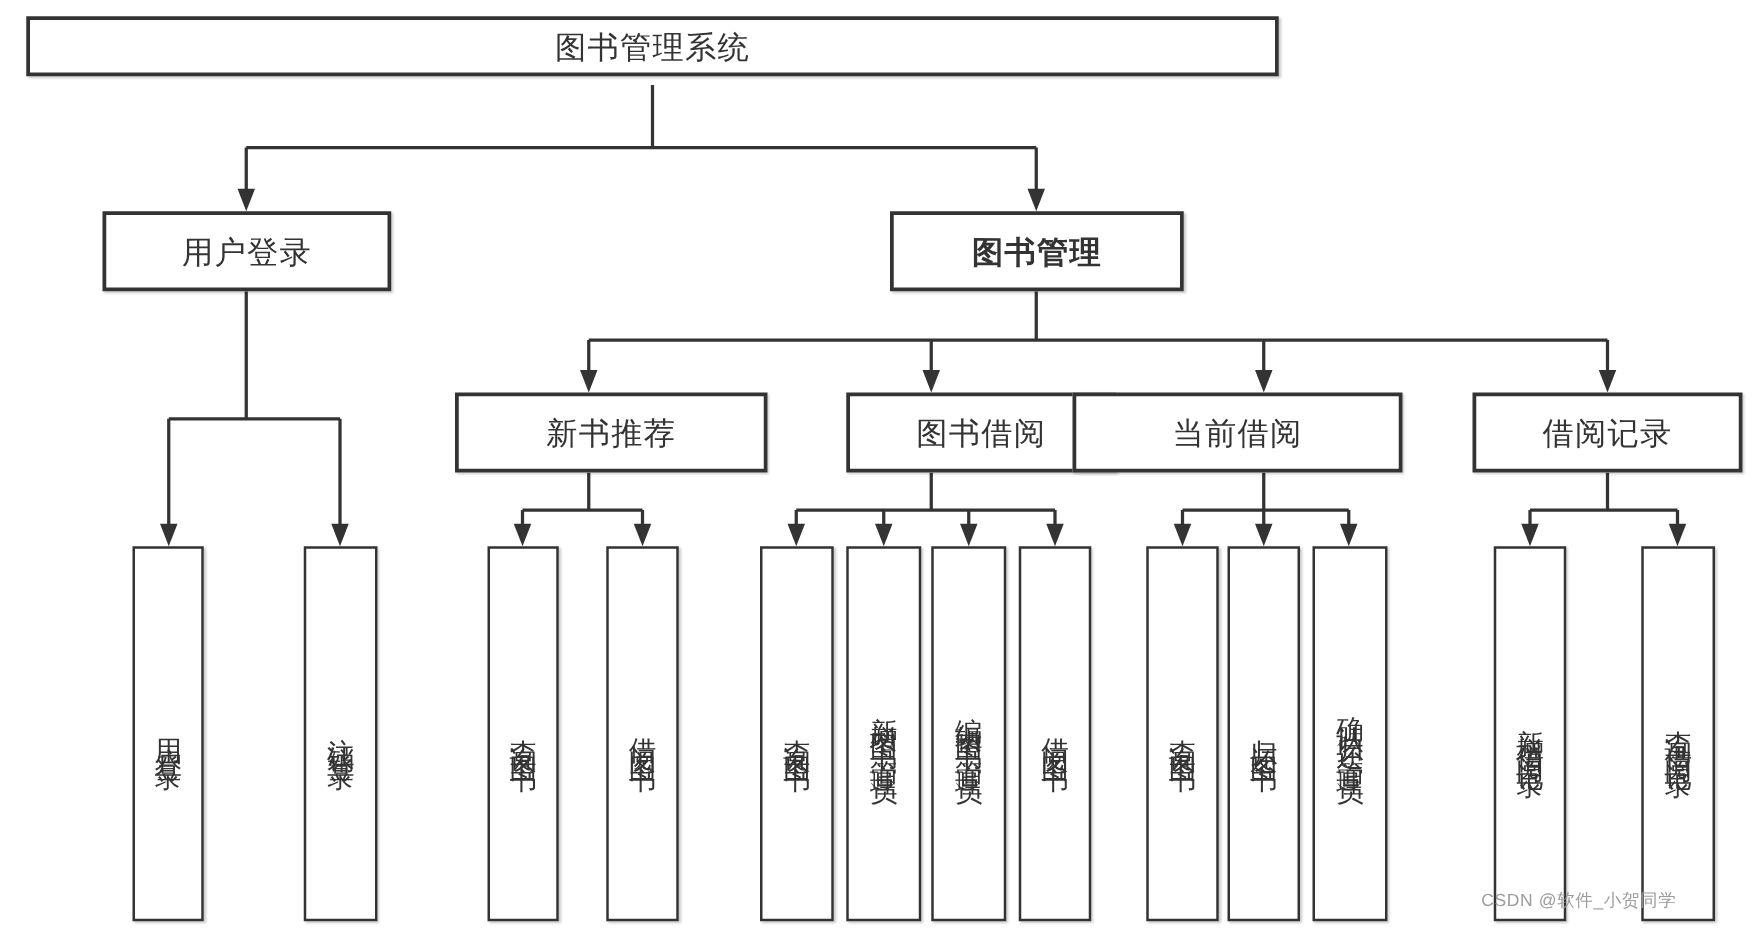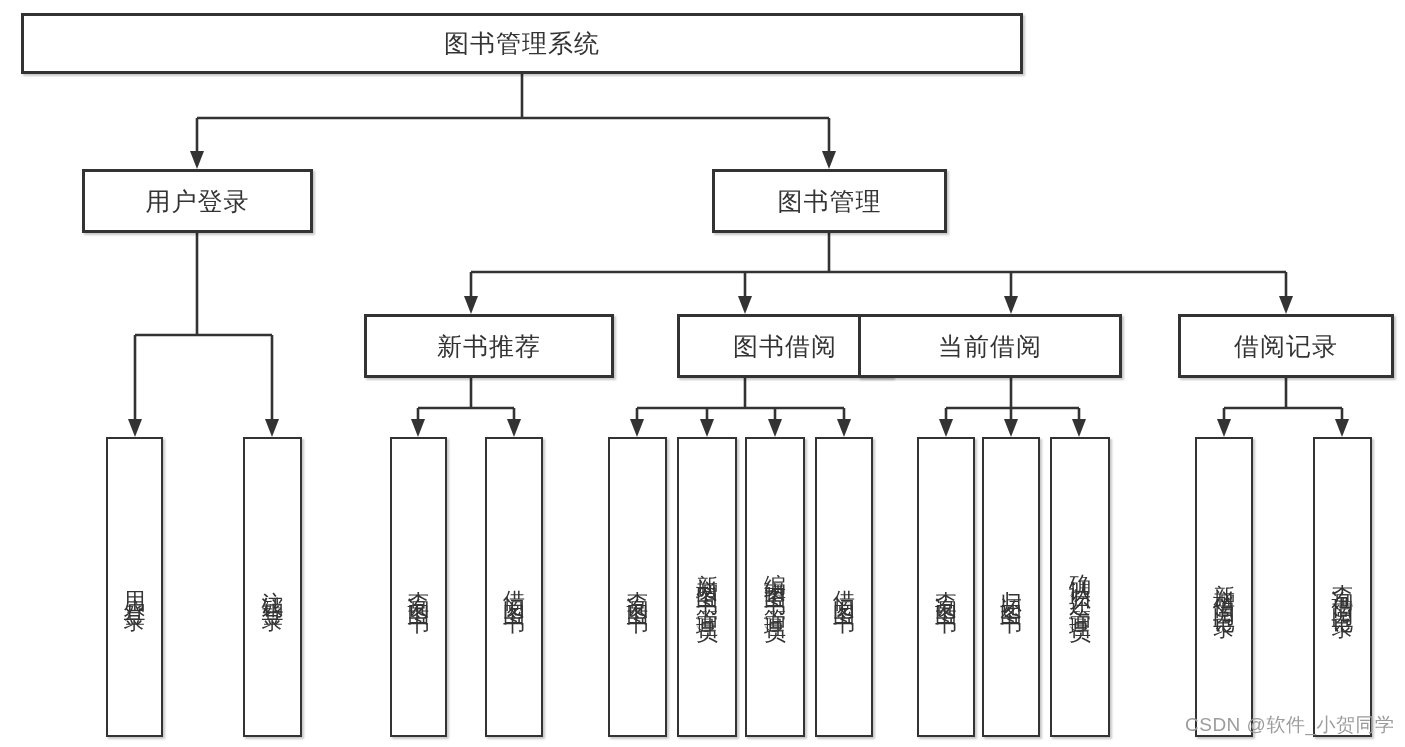--- a/index.html
+++ b/index.html
@@ -38,21 +38,21 @@
     border-width: 2.5px;
     writing-mode: vertical-rl;
     text-orientation: mixed;
     font-size: 22px;
     letter-spacing: 7px;
     line-height: 1;
   }
   .watermark {
     position: absolute;
     z-index: 5;
-    font-size: 19px;
+    font-size: 14px;
     letter-spacing: 0.5px;
     white-space: nowrap;
   }
 </style>
 </head>
 <body>
 
 <div class="stage">
 
   <svg class="connectors" viewBox="0 0 1405 747" xmlns="http://www.w3.org/2000/svg">
@@ -114,24 +114,24 @@
       <polygon points="768,419 782,419 775,437"></polygon>
       <polygon points="837,419 851,419 844,437"></polygon>
       <polygon points="939,419 953,419 946,437"></polygon>
       <polygon points="1004,419 1018,419 1011,437"></polygon>
       <polygon points="1072,419 1086,419 1079,437"></polygon>
       <polygon points="1217,419 1231,419 1224,437"></polygon>
       <polygon points="1335,419 1349,419 1342,437"></polygon>
     </g>
   </svg>
 
-  <div class="node hnode" style="left:21px; top:13px; width:1002px; height:61px;">图书管理系统</div>
+  <div class="node hnode" style="left:21px; top:13px; width:1002px; height:48px;">图书管理系统</div>
 
   <div class="node hnode" style="left:82px; top:169px; width:231px; height:64px;">用户登录</div>
-  <div class="node hnode" style="left:712px; top:169px; width:235px; height:64px;">图书管理</div>
+  <div class="node hnode" style="left:712px; top:169px; width:235px; height:64px;font-weight:bold;">图书管理</div>
 
   <div class="node hnode" style="left:364px; top:314px; width:250px; height:64px;">新书推荐</div>
   <div class="node hnode" style="left:637px; top:314px; width:216px; height:64px;margin-left:40px;">图书借阅</div>
   <div class="node hnode" style="left:858px; top:314px; width:264px; height:64px;">当前借阅</div>
   <div class="node hnode" style="left:1178px; top:314px; width:216px; height:64px;">借阅记录</div>
 
   <div class="node vnode" style="left:106px; top:437px; width:57px; height:300px;">用户登录</div>
   <div class="node vnode" style="left:243px; top:437px; width:59px; height:300px;">注销登录</div>
 
   <div class="node vnode" style="left:390px; top:437px; width:57px; height:300px;">查询图书</div>

